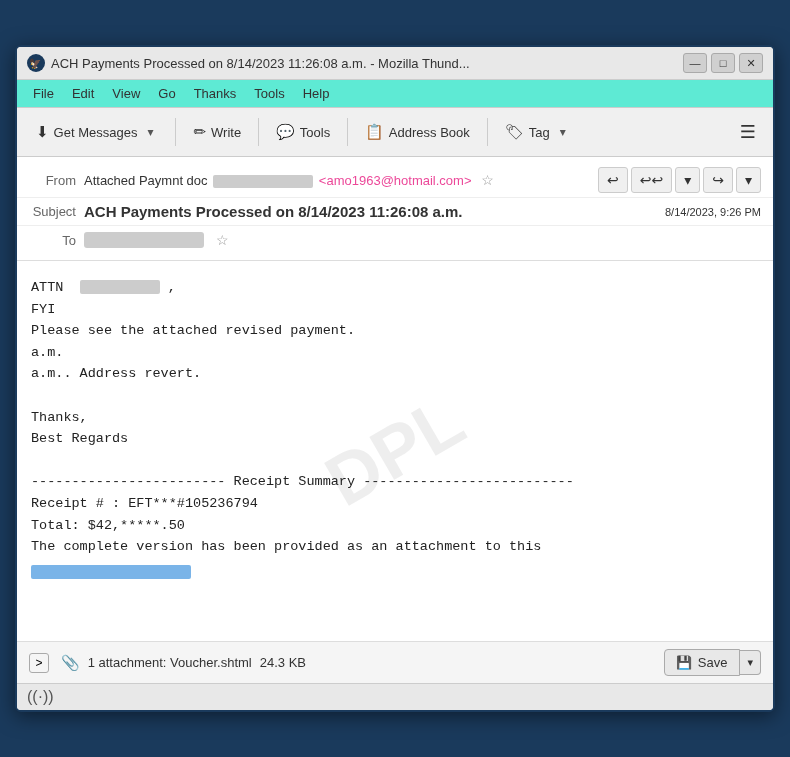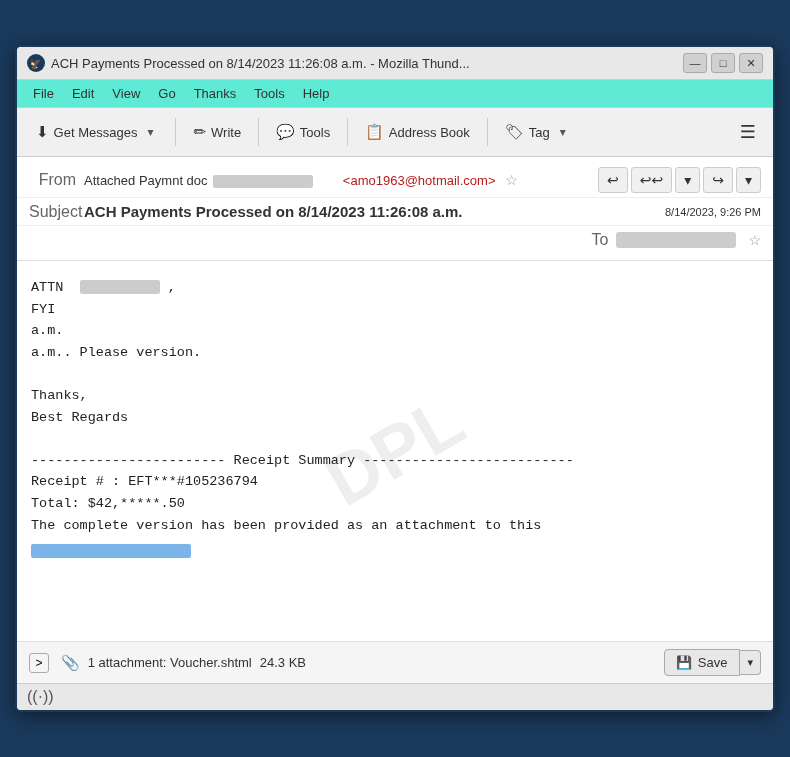--- a/index.html
+++ b/index.html
@@ -147,23 +147,23 @@
       border-bottom: 1px solid #ddd;
       padding: 6px 0;
     }
     .email-header-row {
       display: flex;
       align-items: center;
       padding: 4px 12px;
       min-height: 28px;
       border-bottom: 1px solid #eee;
     }
-    .email-header-row:last-child { border-bottom: none; justify-content: flex-end; }
+    .email-header-row:last-child { border-bottom: none; }
     .header-label {
-      font-size: 16px;
+      font-size: 13px;
       color: #666;
       width: 55px;
       flex-shrink: 0;
       text-align: right;
       padding-right: 8px;
     }
     .header-value {
       font-size: 13px;
       color: #333;
       flex: 1;
@@ -172,22 +172,21 @@
       font-weight: bold;
       font-size: 15px;
     }
     .header-date {
       font-size: 11px;
       color: #333;
       margin-left: auto;
       flex-shrink: 0;
     }
     .from-address {
-      color: #b91c1c;
-      margin-left: 24px;
+      color: #ec4899;
     }
     .star-icon {
       color: #999;
       margin-left: 6px;
       font-size: 14px;
       cursor: pointer;
     }
     .email-actions {
       display: flex;
       gap: 3px;
@@ -436,22 +435,23 @@
       </div>
     </div>
   </div>
 
   <div class="email-body">
     <div class="watermark">DPL</div>
     <div class="email-content">
       <div>ATTN &nbsp;<span class="name-blur"></span>&nbsp;,</div>
       <div></div>
       <div>FYI</div>
+      <div>Please see the attached revised payment.</div>
       <div>a.m.</div>
-      <div>a.m.. Please version.</div>
+      <div>a.m.. Address revert.</div>
       <div>&nbsp;</div>
       <div>Thanks,</div>
       <div>Best Regards</div>
       <div>&nbsp;</div>
       <div>------------------------ Receipt Summary --------------------------</div>
       <div>Receipt # : EFT***#105236794</div>
       <div>Total: $42,*****.50</div>
       <div>The complete version has been  provided as an attachment to  this</div>
       <div style="margin-top:4px;">
         <span class="link-blur"></span>

